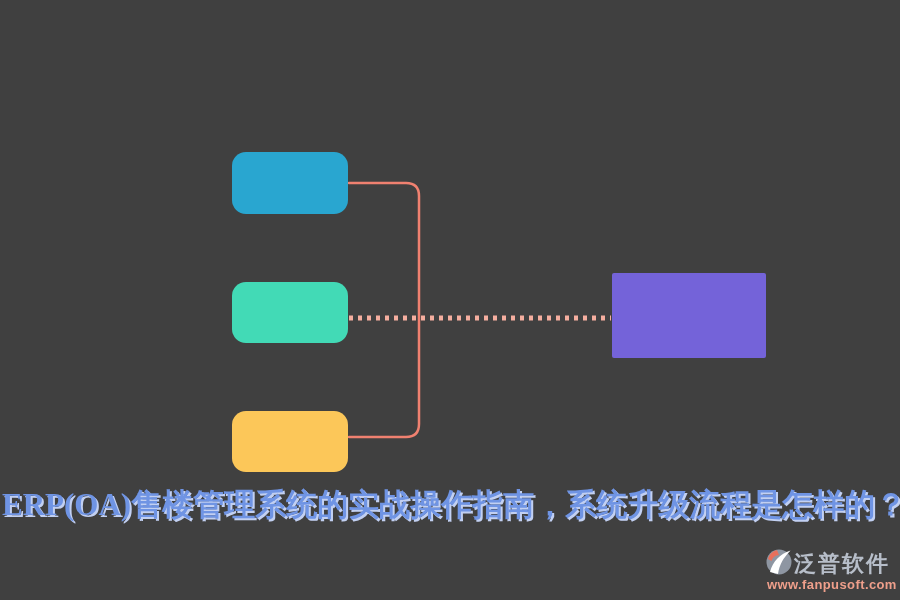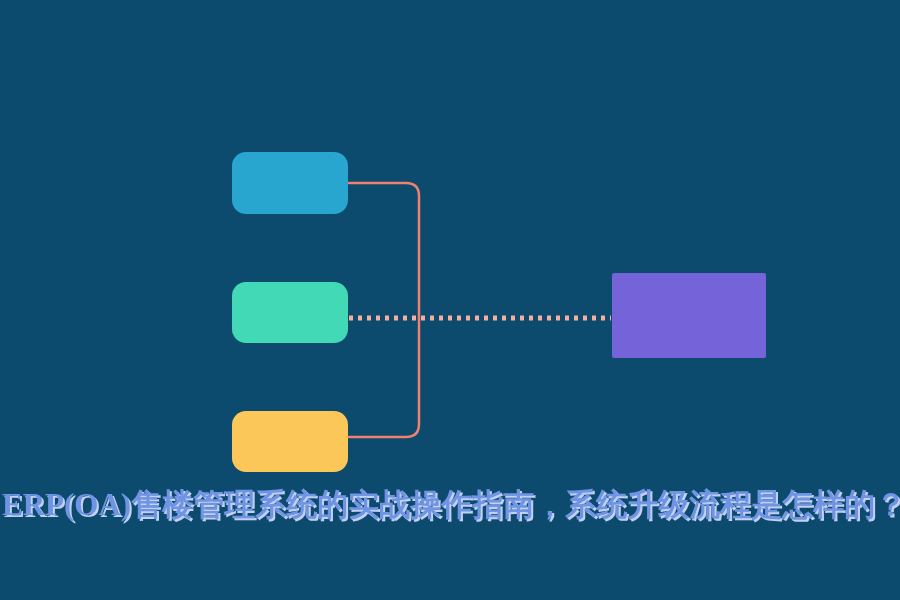--- a/index.html
+++ b/index.html
@@ -1,20 +1,20 @@
 <!DOCTYPE html>
 <html><head>
 <meta charset="utf-8">
 <style>
   html, body { margin: 0; padding: 0; background: #ffffff; }
   .canvas {
     position: relative;
     width: 900px;
     height: 600px;
-    background: #0c4a6e;
+    background: #404040;
     overflow: hidden;
     font-family: "Liberation Sans", "DejaVu Sans", sans-serif;
   }
   .diagram-svg {
     position: absolute;
     left: 0; top: 0;
     width: 900px; height: 600px;
   }
   .page-title {
     position: absolute;
@@ -76,14 +76,23 @@
 
     <rect x="232" y="152" width="116" height="62" rx="14" fill="#29a6d0"></rect>
     <rect x="232" y="282" width="116" height="61" rx="14" fill="#42dab6"></rect>
     <rect x="232" y="411" width="116" height="61" rx="14" fill="#fcc759"></rect>
 
     <rect x="612" y="273" width="154" height="85" rx="2" fill="#7463d9"></rect>
   </svg>
 
   <div class="page-title">ERP(OA)售楼管理系统的实战操作指南，系统升级流程是怎样的？</div>
 
+  <div class="watermark">
+    <svg class="logo-icon" width="26" height="26" viewBox="0 0 26 26" xmlns="http://www.w3.org/2000/svg">
+      <circle cx="13" cy="13" r="12.5" fill="#8e96a2"></circle>
+      <path d="M2,10 A12.5,12.5 0 0 1 11,1 L13,6 A8.5,8.5 0 0 0 5.5,12 Z" fill="#e8705c"></path>
+      <path d="M4,23 C7,12 14,5 24.5,1.5 C17.5,9 13.5,15 12,25 Z" fill="#ffffff"></path>
+    </svg>
+    <span class="brand">泛普软件</span>
+    <span class="url">www.fanpusoft.com</span>
+  </div>
 
 </div>
 
 </body></html>

